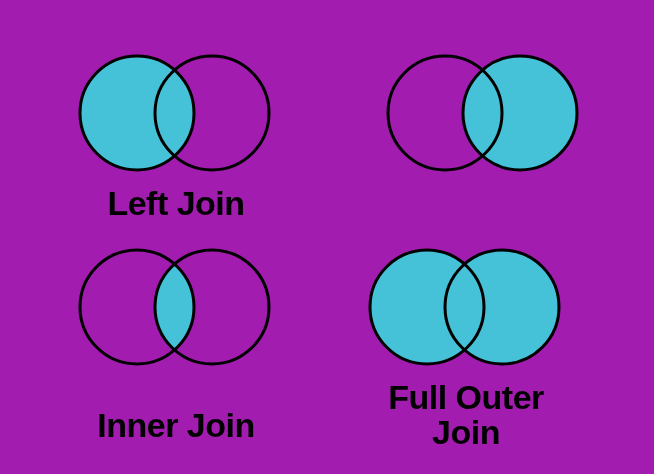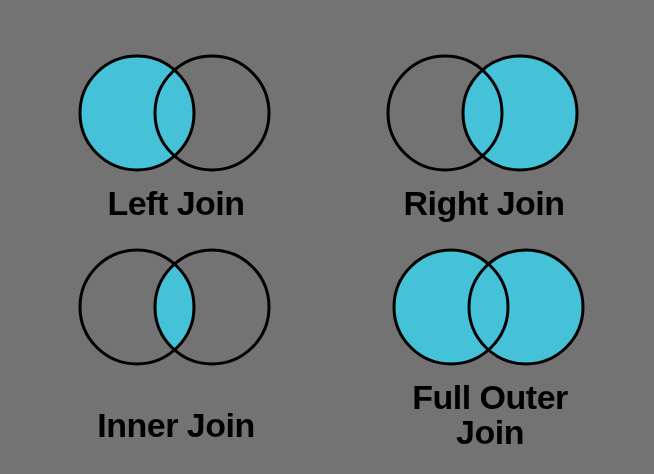--- a/index.html
+++ b/index.html
@@ -4,35 +4,35 @@
 <style>
   html, body {
     margin: 0;
     padding: 0;
     background: #ffffff;
   }
   .page {
     position: relative;
     width: 654px;
     height: 474px;
-    background: #737373;
+    background: #a21caf;
     overflow: hidden;
     font-family: "Liberation Sans", sans-serif;
   }
   .cell {
     position: absolute;
     width: 212px;
     display: flex;
     flex-direction: column;
     align-items: center;
   }
   .q1 { left: 70px;  top: 49px; }
   .q2 { left: 378px; top: 49px; }
   .q3 { left: 70px;  top: 243px; gap: 28px; }
-  .q4 { left: 384px; top: 243px; }
+  .q4 { left: 360px; top: 243px; }
   .venn-svg { display: block; }
   .caption {
     margin: 9px 0 0 0;
     width: 200px;
     font-weight: 700;
     font-size: 34px;
     line-height: 35px;
     letter-spacing: -0.5px;
     color: #000000;
     text-align: center;
@@ -51,21 +51,20 @@
       </svg>
     <figcaption class="caption">Left Join</figcaption>
   </figure>
 
   <figure class="cell q2" style="margin:0">
     <svg class="venn-svg" viewBox="0 0 200 128" width="200" height="128">
         <circle cx="136" cy="64" r="57" fill="#45c2d8" stroke="none"></circle>
         <circle cx="61" cy="64" r="57" fill="none" stroke="#000000" stroke-width="3"></circle>
         <circle cx="136" cy="64" r="57" fill="none" stroke="#000000" stroke-width="3"></circle>
       </svg>
-    <figcaption class="caption">Right Join</figcaption>
   </figure>
 
   <figure class="cell q3" style="margin:0">
     <svg class="venn-svg" viewBox="0 0 200 128" width="200" height="128">
         <path d="M 98.5 21.07 A 57 57 0 0 1 98.5 106.93 A 57 57 0 0 1 98.5 21.07 Z" fill="#45c2d8" stroke="none"></path>
         <circle cx="61" cy="64" r="57" fill="none" stroke="#000000" stroke-width="3"></circle>
         <circle cx="136" cy="64" r="57" fill="none" stroke="#000000" stroke-width="3"></circle>
       </svg>
     <figcaption class="caption">Inner Join</figcaption>
   </figure>

